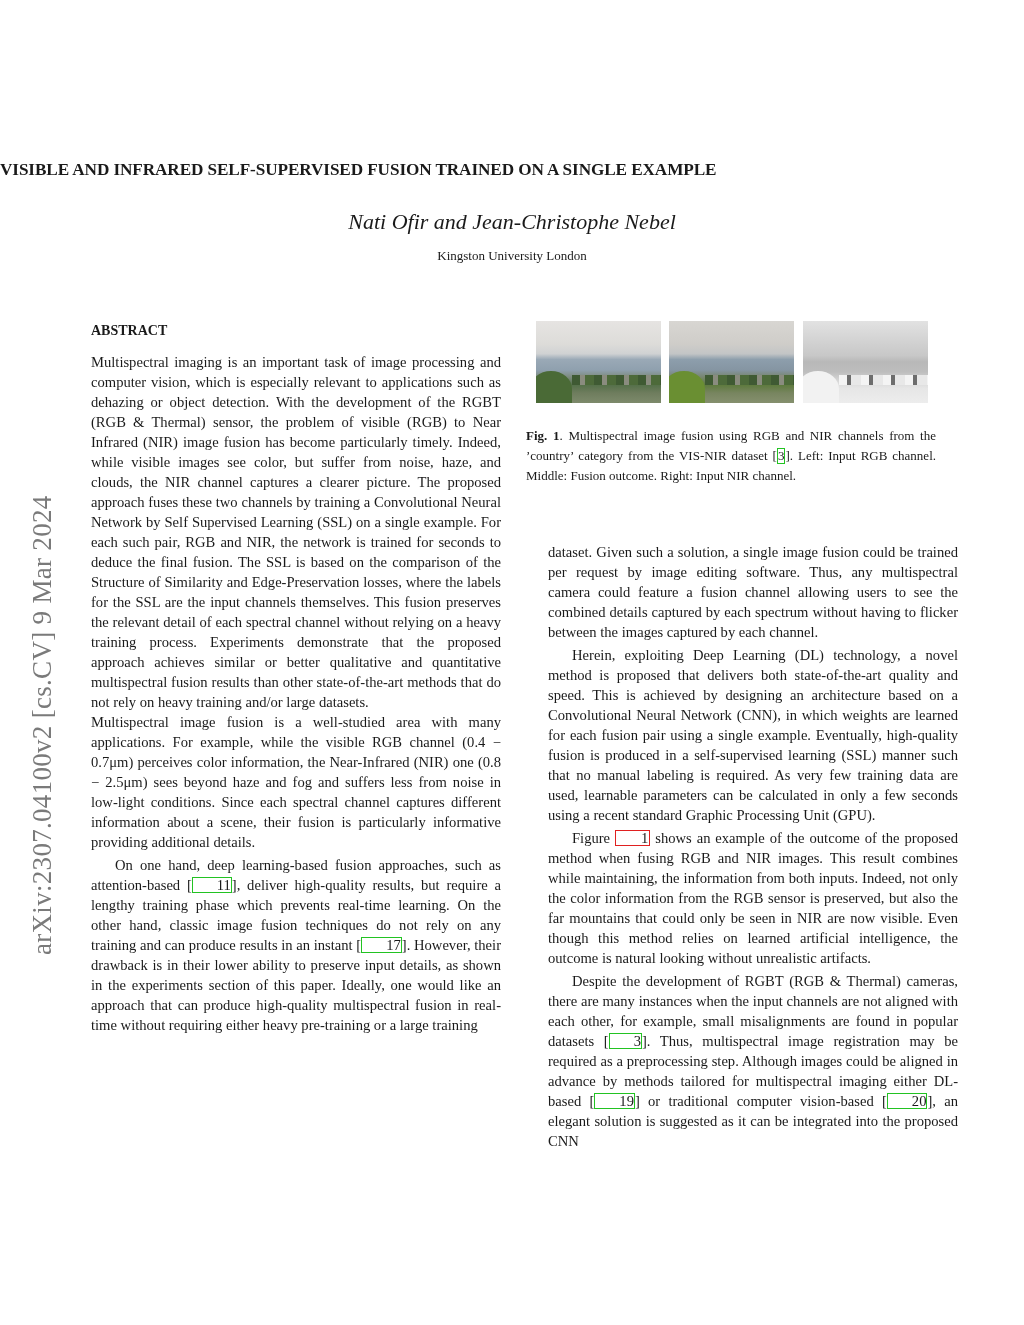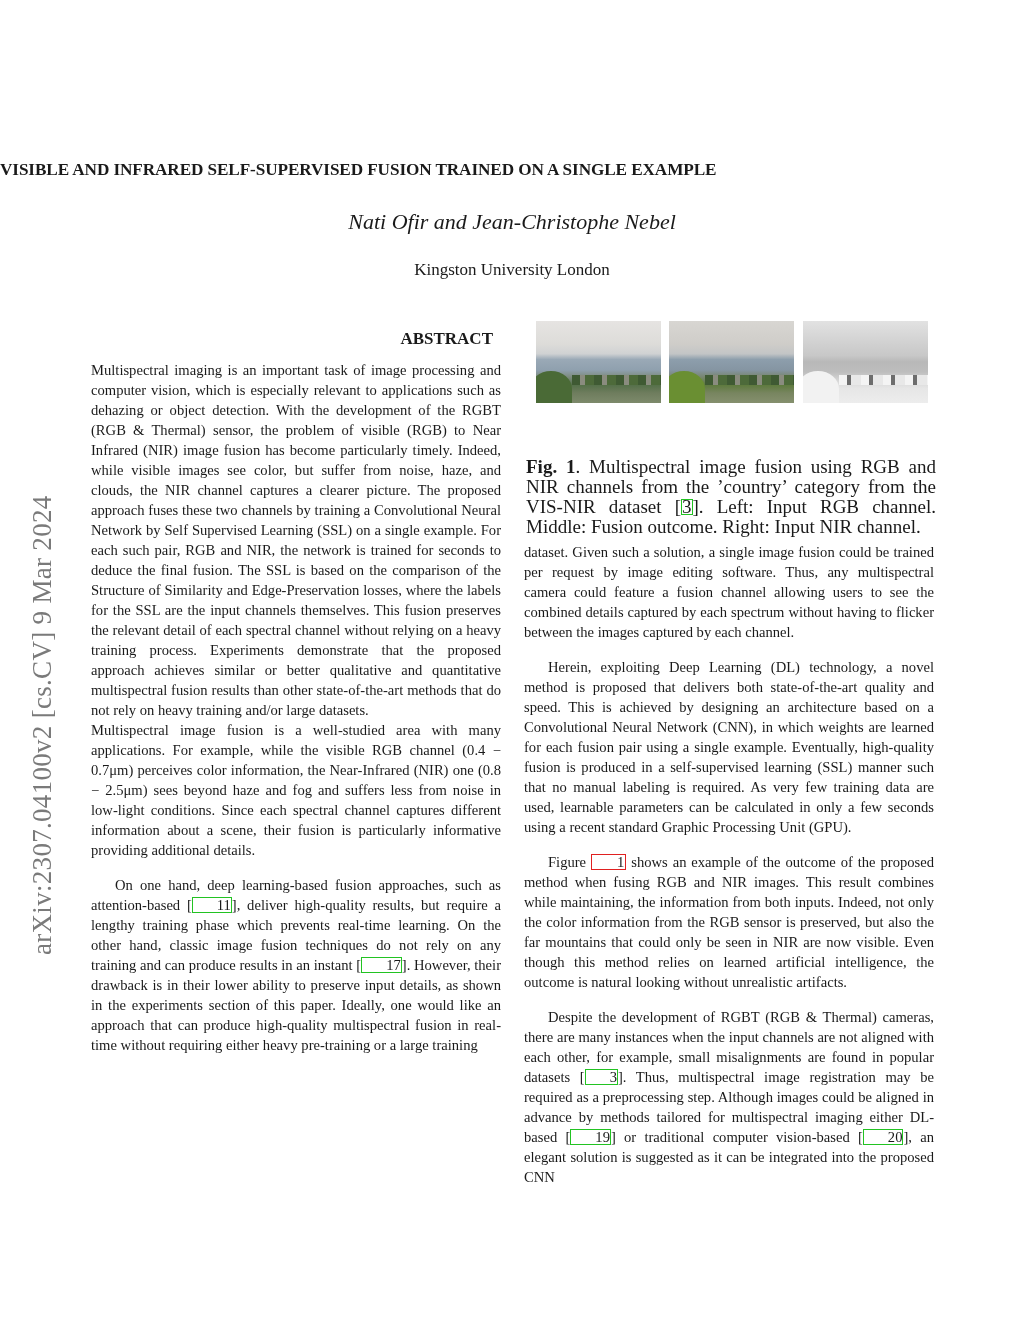--- a/index.html
+++ b/index.html
@@ -2,50 +2,50 @@
 <html><head>
 <meta charset="utf-8">
 <style>
   html, body { margin: 0; padding: 0; background: #ffffff; }
   body { width: 1024px; height: 1325px; position: relative; overflow: hidden;
          font-family: "Liberation Serif", "DejaVu Serif", serif; color: #1a1a1a; }
   .title { position: absolute; top: 160px; left: 0; width: 1024px; 
            font-weight: bold; font-size: 17.2px; letter-spacing: -0.1px; }
   .authors { position: absolute; top: 209px; left: 0; width: 1024px; text-align: center;
              font-style: italic; font-size: 22px; }
-  .affil { position: absolute; top: 260px; left: 0; width: 1024px; text-align: center; font-size: 17px; }
+  .affil { position: absolute; top: 248px; left: 0; width: 1024px; text-align: center; font-size: 13px; }
   .arxiv { position: absolute; left: 27px; top: 955px; transform-origin: 0 0; transform: rotate(-90deg);
            font-size: 27px; color: #7a7a7a; white-space: nowrap; letter-spacing: 0.3px; }
   .col { position: absolute; width: 410px; font-size: 14.6px; line-height: 20px; text-align: justify; }
   .col-left { left: 91px; top: 321px; }
-  .col-right { left: 524px; top: 542px; width: 410px; }
-  .sec-head { text-align: right; font-weight: bold; font-size: 17px; margin: 8px; }
+  .col-right { left: 548px; top: 542px; width: 410px; }
+  .sec-head { text-align: left; font-weight: bold; font-size: 14px; margin: 0; }
   p { margin: 0; text-align: justify; hyphens: manual; }
   .indent { text-indent: 24px; }
   .abstract-head { margin-bottom: 11px; }
   .abstract-text { }
   .index-terms { margin-top: 10px; text-indent: 24px; }
   .index-label { font-weight: bold; font-style: italic; }
   .intro-head { margin-top: 46px; margin-bottom: 19px; }
-  .para-gap { margin-top: 15px; }
+  .para-gap { margin-top: 3px; }
   .ref { border: 1px solid #22c322; padding: 0 0px; line-height: 14px; display: inline-block; }
   .fig-ref { border: 1px solid #e02020; padding: 0 1px; line-height: 14px; display: inline-block; }
   .figure { position: absolute; left: 536px; top: 321px; width: 392px; height: 82px; }
   .fig-img { position: absolute; top: 0; width: 125px; height: 82px; overflow: hidden; }
   .img-rgb { left: 0; background: linear-gradient(to bottom, #e6e4e2 0%, #dddcd9 28%, #d0d2d3 40%, #9aa9b6 47%, #8fa0ae 60%, #7e8c80 68%, #55704a 78%, #6f7d5e 88%, #7d8a6b 100%); }
   .img-fused { left: 133px; background: linear-gradient(to bottom, #d8d6d2 0%, #cfcdc9 28%, #c3c5c6 40%, #8d9eac 47%, #8595a2 60%, #788670 68%, #5e7a3e 78%, #788560 88%, #85906e 100%); }
   .img-nir { left: 267px; background: linear-gradient(to bottom, #e2e2e2 0%, #cfcfcf 30%, #c8c8c8 42%, #b8b8b8 50%, #bdbdbd 62%, #d5d5d5 72%, #e6e6e6 82%, #ededed 100%); }
   .tree { position: absolute; left: -6px; bottom: -4px; width: 42px; height: 36px; border-radius: 50% 50% 0 0; }
   .img-rgb .tree { background: #4a6a36; }
   .img-fused .tree { background: #6a8f32; }
   .img-nir .tree { background: #f2f2f2; }
   .houses { position: absolute; left: 36px; right: 0; bottom: 18px; height: 10px; }
   .img-rgb .houses, .img-fused .houses { background: repeating-linear-gradient(90deg, #3f5a33 0 8px, #8a8c7f 8px 13px, #4d6a3a 13px 22px); }
   .img-nir .houses { background: repeating-linear-gradient(90deg, #f4f4f4 0 8px, #6d6d6d 8px 12px, #e8e8e8 12px 22px); }
-  .caption { position: absolute; left: 526px; top: 426px; width: 410px; font-size: 19px; line-height: 20px; text-align: justify; margin-top: 31px; }
+  .caption { position: absolute; left: 526px; top: 426px; width: 410px; font-size: 13px; line-height: 20px; text-align: justify; }
   .caption-label { font-weight: bold; }
 </style>
 </head>
 <body>
 
 <div class="title">VISIBLE AND INFRARED SELF-SUPERVISED FUSION TRAINED ON A SINGLE EXAMPLE</div>
 <div class="authors">Nati Ofir and Jean-Christophe Nebel</div>
 <div class="affil">Kingston University London</div>
 
 <div class="arxiv">arXiv:2307.04100v2  [cs.CV]  9 Mar 2024</div>

